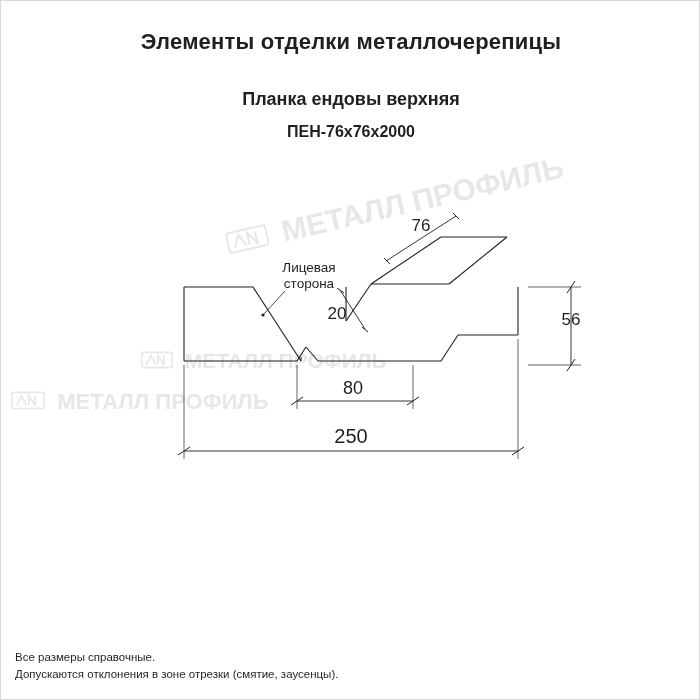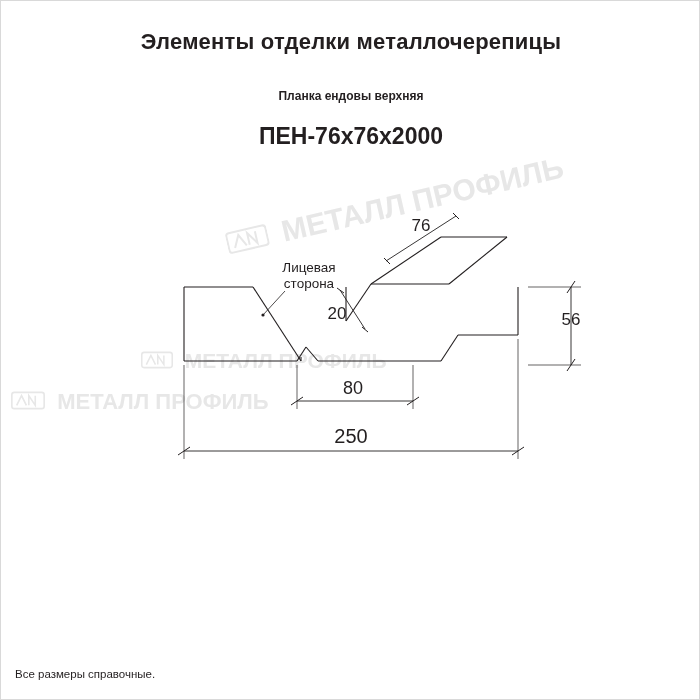--- a/index.html
+++ b/index.html
@@ -31,30 +31,30 @@
     font-size: 22px;
     font-weight: bold;
     letter-spacing: 0.2px;
   }
   .title-sub {
     position: absolute;
     top: 88px;
     left: 0;
     width: 700px;
     text-align: center;
-    font-size: 12px;
+    font-size: 18px;
     font-weight: bold;
   }
   .title-code {
     position: absolute;
     top: 122px;
     left: 0;
     width: 700px;
     text-align: center;
-    font-size: 23px;
+    font-size: 16px;
     font-weight: bold;
   }
   .drawing {
     position: absolute;
     top: 168px;
     left: 0;
     width: 700px;
     height: 330px;
   }
   .watermarks {
@@ -228,15 +228,16 @@
         <text x="308" y="119" font-size="13.5" text-anchor="middle">сторона</text>
         <path d="M284,122 L262,146" stroke="#231f20" stroke-width="0.8" fill="none"></path>
         <circle cx="262" cy="146" r="1.6" fill="#231f20"></circle>
       </g>
 
     </svg>
   </div>
 
   <div class="footer">
     <div>Все размеры справочные.</div>
+    <div>Допускаются отклонения в зоне отрезки (смятие, заусенцы).</div>
   </div>
 
 </div>
 
 </body></html>

